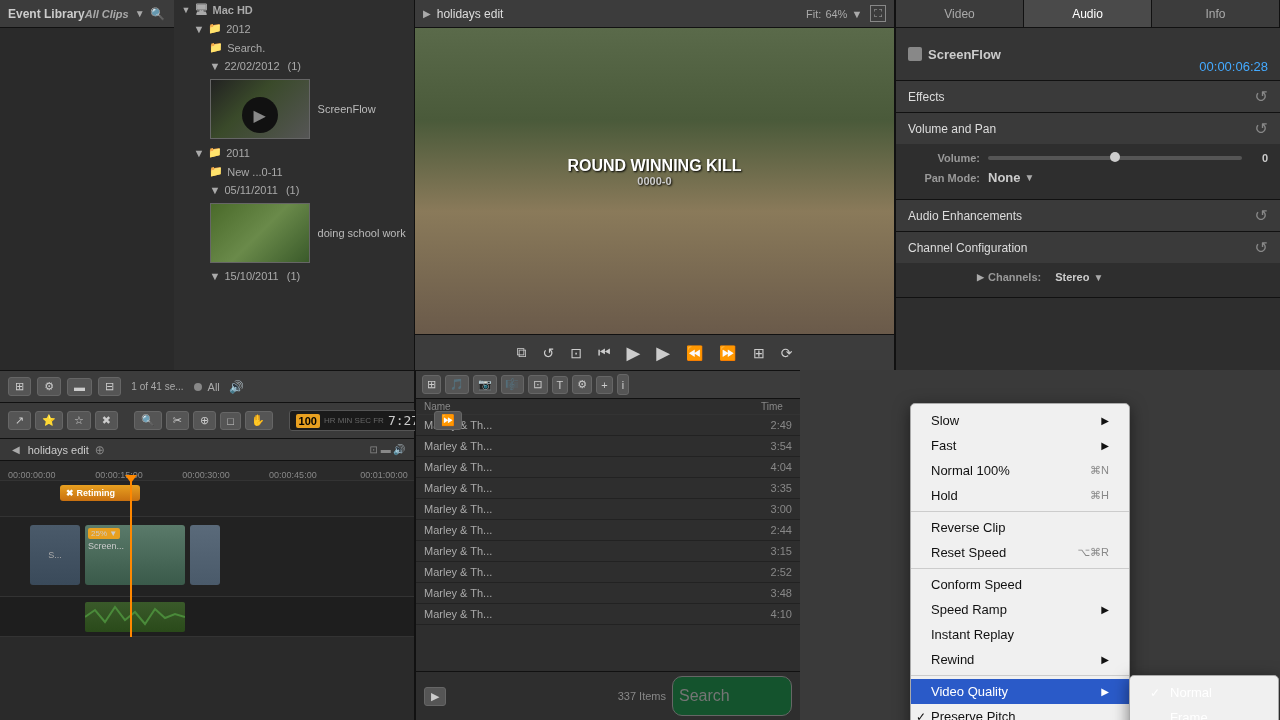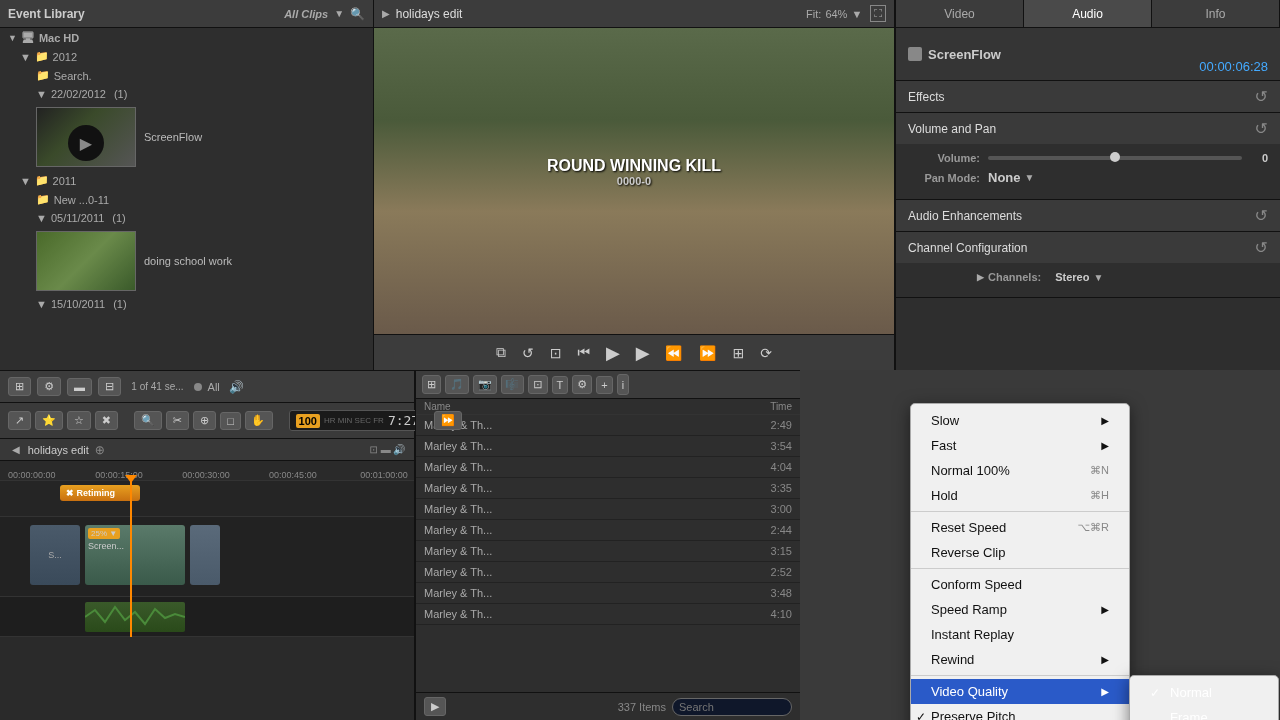--- a/index.html
+++ b/index.html
@@ -4,21 +4,21 @@
   <style>
     * { box-sizing: border-box; margin: 0; padding: 0; }
     body { width: 1280px; height: 720px; overflow: hidden; font-family: -apple-system, "Helvetica Neue", Arial, sans-serif; font-size: 12px; background: #3a3a3a; color: #ddd; }
 
     
     .app-container { display: flex; width: 1280px; height: 720px; flex-direction: column; }
     .top-bar { display: flex; height: 370px; }
     .bottom-bar { display: flex; flex: 1; }
 
     
-    .event-library { width: 374px; background: #2a2a2a; border-right: 1px solid #111; display: flex; flex-direction: column; }
+    .event-library { width: 415px; background: #2a2a2a; border-right: 1px solid #111; display: flex; flex-direction: row; }
     .event-library-header { background: #3c3c3c; padding: 4px 8px; font-size: 12px; font-weight: bold; color: #ccc; border-bottom: 1px solid #111; display: flex; align-items: center; justify-content: space-between; height: 28px; }
     .event-library-header-left { display: flex; align-items: center; gap: 6px; }
     .event-library-content { flex: 1; overflow-y: auto; background: #2e2e2e; }
 
     .group-header { padding: 3px 8px; color: #aaa; font-size: 11px; display: flex; align-items: center; gap: 4px; cursor: pointer; }
 
     .clip-item { display: flex; align-items: center; padding: 4px 8px; gap: 8px; cursor: pointer; }
     .clip-thumb { width: 100px; height: 60px; background: #555; border: 1px solid #666; flex-shrink: 0; position: relative; overflow: hidden; }
     .clip-thumb-inner { width: 100%; height: 100%; background: linear-gradient(135deg, #444 0%, #333 50%, #222 100%); }
 
@@ -60,21 +60,21 @@
 
     .timeline-area { flex: 1; background: #2a2a2a; position: relative; overflow: hidden; }
 
     
     .bottom-right { width: 385px; background: #2e2e2e; border-left: 1px solid #111; border-top: 1px solid #111; display: flex; flex-direction: column; overflow: hidden; }
     .music-list { flex: 1; overflow-y: auto; }
     .music-row { display: flex; align-items: center; padding: 4px 8px; border-bottom: 1px solid #222; font-size: 11px; color: #ccc; gap: 4px; }
     .music-name { flex: 1; color: #aaa; }
     .music-time { color: #888; min-width: 35px; text-align: right; }
     .music-footer { display: flex; align-items: center; padding: 4px 8px; border-top: 1px solid #111; gap: 6px; color: #888; font-size: 11px; }
-    .music-search { background: #0f172a; border: 1px solid #666; color: #ccc; padding: 2px 6px; font-size: 11px; border-radius: 10px; width: 120px; }
+    .music-search { background: #14532d; border: 1px solid #666; color: #ccc; padding: 10px 6px; font-size: 16px; border-radius: 10px; width: 120px; }
 
     
     .dropdown-menu { position: absolute; background: #f0f0f0; border: 1px solid #aaa; border-radius: 5px; box-shadow: 0 4px 16px rgba(0,0,0,0.5); z-index: 1000; min-width: 200px; padding: 4px 0; color: #111; }
     .menu-item { padding: 5px 20px; font-size: 13px; cursor: pointer; display: flex; align-items: center; justify-content: space-between; position: relative; }
     .menu-item:hover, .menu-item.hovered { background: #2a5ac8; color: #fff; }
     .menu-separator { height: 1px; background: #ccc; margin: 3px 0; }
     .menu-shortcut { color: #888; font-size: 11px; margin-left: 20px; }
     .menu-arrow { font-size: 10px; }
     .checkmark { position: absolute; left: 5px; font-size: 12px; }
 
@@ -384,21 +384,21 @@
         <button class="tool-btn" style="font-size:11px;padding:2px 4px;">🎼</button>
         <button class="tool-btn" style="font-size:11px;padding:2px 4px;">⊡</button>
         <button class="tool-btn" style="font-size:11px;padding:2px 4px;">T</button>
         <button class="tool-btn" style="font-size:11px;padding:2px 4px;">⚙</button>
         <button class="tool-btn" style="font-size:11px;padding:2px 4px;">+</button>
         <button class="tool-btn" style="font-size:11px;padding:2px 4px;">ℹ</button>
       </div>
 
       <div style="display:flex;align-items:center;padding:2px 8px;background:#2e2e2e;border-bottom:1px solid #333;">
         <span style="flex:1;font-size:10px;color:#888;">Name</span>
-        <span style="font-size:10px;color:#888;min-width:40px;text-align:right;">Time</span>
+        <span style="font-size:10px;color:#888;min-width:40px;text-align:center;">Time</span>
       </div>
       <div class="music-list">
         <div class="music-row">
             <span class="music-name">Marley &amp; Th...</span>
             <span class="music-time">2:49</span>
           </div>
         <div class="music-row">
             <span class="music-name">Marley &amp; Th...</span>
             <span class="music-time">3:54</span>
           </div>
@@ -457,25 +457,25 @@
     <div class="menu-item">
       <span>Normal 100%</span>
       <span class="menu-shortcut">⌘N</span>
     </div>
     <div class="menu-item">
       <span>Hold</span>
       <span class="menu-shortcut">⌘H</span>
     </div>
     <div class="menu-separator"></div>
     <div class="menu-item">
+      <span>Reverse Clip</span>
+    </div>
+    <div class="menu-item">
       <span>Reset Speed</span>
       <span class="menu-shortcut">⌥⌘R</span>
-    </div>
-    <div class="menu-item">
-      <span>Reverse Clip</span>
     </div>
     <div class="menu-separator"></div>
     <div class="menu-item">
       <span>Conform Speed</span>
     </div>
     <div class="menu-item">
       <span>Speed Ramp</span>
       <span class="menu-arrow">▶</span>
     </div>
     <div class="menu-item">

